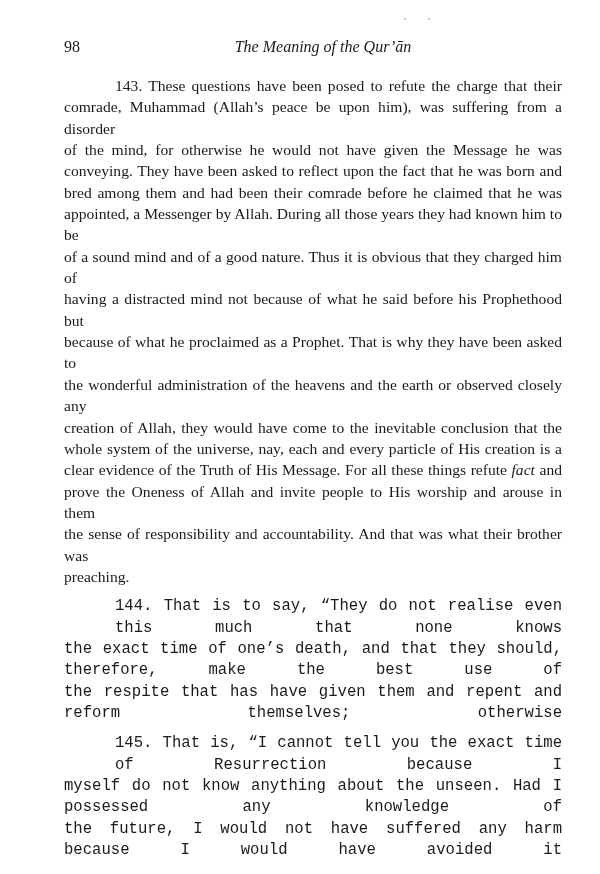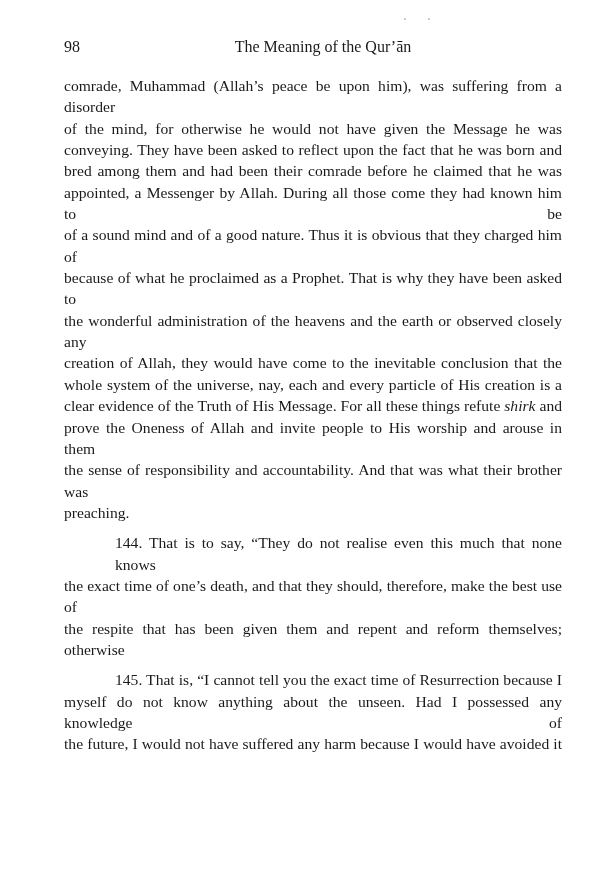--- a/index.html
+++ b/index.html
@@ -1,63 +1,65 @@
 <!DOCTYPE html>
 <html><head>
 <meta charset="utf-8">
 <style>
   html, body { margin: 0; padding: 0; background: #ffffff; }
   body { width: 600px; height: 874px; overflow: hidden; position: relative;
          font-family: "Liberation Serif", "DejaVu Serif", serif; color: #1a1a1a; }
   .page { position: absolute; left: 0; top: 0; width: 600px; height: 874px; margin-top: 12px; }
   .header { position: absolute; left: 64px; top: 26px; width: 498px; height: 22px; font-size: 16px; }
   .page-number { position: absolute; left: 0; top: 0; }
-  .running-title { position: absolute; left: 0; right: 0; text-align: center; padding-left: 20px; }
+  .running-title { position: absolute; left: 0; right: 0; text-align: center; font-style: italic; padding-left: 20px; }
   .body { position: absolute; left: 64px; top: 63px; width: 498px; font-size: 15.6px; line-height: 21.35px; }
   .para { margin: 0; text-align: justify; text-indent: 51px; }
-  .para + .para { margin-top: 9px; }
+  .para + .para { margin-top: 9px; font-family: Liberation Mono, monospace; }
   .para .line { display: block; text-align: justify; text-align-last: justify; white-space: normal; }
   .para .line.last { text-align-last: left; }
   .para .line.first { padding-left: 51px; }
   .para { text-indent: 0; }
   em { font-style: italic; }
   .speck { position: absolute; width: 2px; height: 2px; background: #bbb; border-radius: 1px; }
 </style>
 </head>
 <body>
 
 <div class="page">
   <div class="header">
     <span class="page-number">98</span>
     <span class="running-title">The Meaning of the Qur’ān</span>
   </div>
 
   <div class="body">
 
     <p class="para">
+      <span class="line first">143. These questions have been posed to refute the charge that their</span>
       <span class="line">comrade, Muhammad (Allah’s peace be upon him), was suffering from a disorder</span>
       <span class="line">of the mind, for otherwise he would not have given the Message he was</span>
       <span class="line">conveying. They have been asked to reflect upon the fact that he was born and</span>
       <span class="line">bred among them and had been their comrade before he claimed that he was</span>
-      <span class="line">appointed, a Messenger by Allah. During all those come they had known him to be</span>
+      <span class="line">appointed, a Messenger by Allah. During all those years they had known him to be</span>
       <span class="line">of a sound mind and of a good nature. Thus it is obvious that they charged him of</span>
+      <span class="line">having a distracted mind not because of what he said before his Prophethood but</span>
       <span class="line">because of what he proclaimed as a Prophet. That is why they have been asked to</span>
       <span class="line">the wonderful administration of the heavens and the earth or observed closely any</span>
       <span class="line">creation of Allah, they would have come to the inevitable conclusion that the</span>
       <span class="line">whole system of the universe, nay, each and every particle of His creation is a</span>
-      <span class="line"><span>clear evidence of the Truth of His Message. For all these things refute </span><em>shirk</em><span> and</span></span>
+      <span class="line"><span>clear evidence of the Truth of His Message. For all these things refute </span><em>fact</em><span> and</span></span>
       <span class="line">prove the Oneness of Allah and invite people to His worship and arouse in them</span>
       <span class="line">the sense of responsibility and accountability. And that was what their brother was</span>
       <span class="line last">preaching.</span>
     </p>
 
     <p class="para">
       <span class="line first">144. That is to say, “They do not realise even this much that none knows</span>
       <span class="line">the exact time of one’s death, and that they should, therefore, make the best use of</span>
-      <span class="line">the respite that has been given them and repent and reform themselves; otherwise</span>
+      <span class="line">the respite that has have given them and repent and reform themselves; otherwise</span>
     </p>
 
     <p class="para">
       <span class="line first">145. That is, “I cannot tell you the exact time of Resurrection because I</span>
       <span class="line">myself do not know anything about the unseen. Had I possessed any knowledge of</span>
       <span class="line">the future, I would not have suffered any harm because I would have avoided it</span>
 
     </p>
 
   </div>

